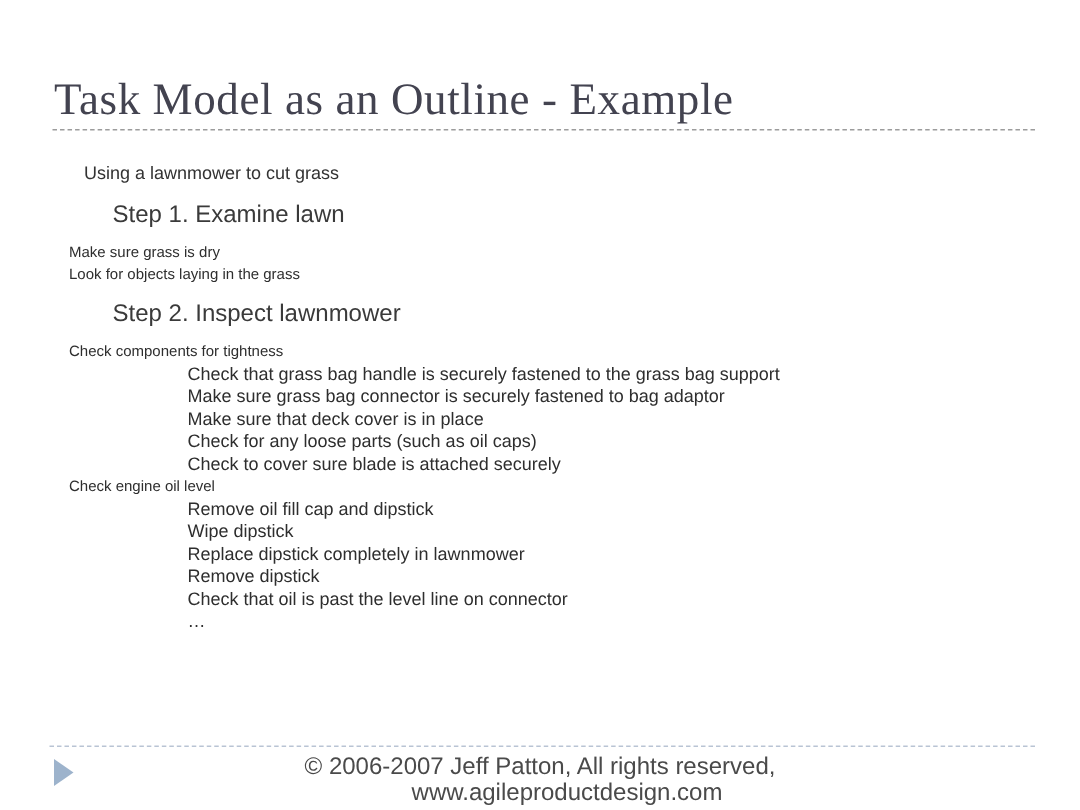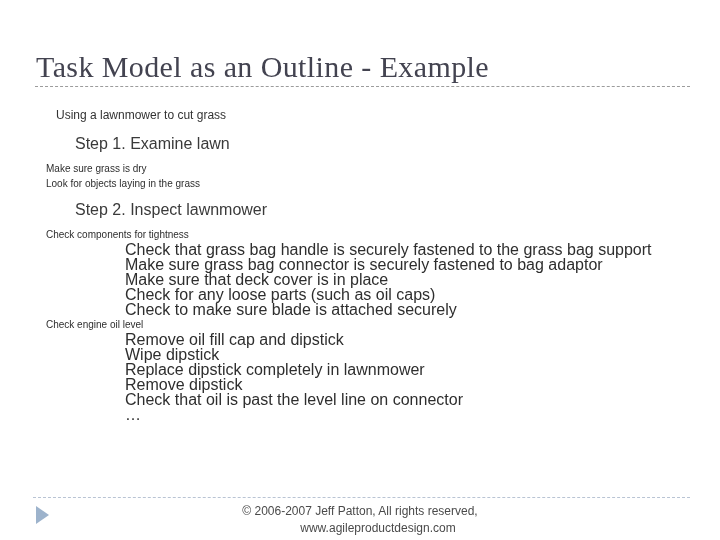--- a/index.html
+++ b/index.html
@@ -81,21 +81,21 @@
   .lvl3 {
     margin-left: 46px;
     font-size: 10px;
     line-height: 15px;
     color: #2e2e2e;
   }
 
   
   .lvl4 {
     margin-left: 125px;
-    font-size: 16px;
+    font-size: 12px;
     line-height: 15px;
     color: #2e2e2e;
   }
 
   .lvl2 + .lvl3 {
     margin-top: 3px;
   }
 
   .ellipsis-row {
     letter-spacing: 1px;
@@ -110,21 +110,21 @@
     height: 0;
     border-top: 1px dashed #b9c4d4;
   }
 
   .footer-text {
     position: absolute;
     left: 110px;
     top: 503px;
     width: 500px;
     text-align: center;
-    font-size: 12px;
+    font-size: 16px;
     line-height: 17px;
     color: #4a4a4a;
   }
   .footer-line {
     display: block;
     white-space: nowrap;
   }
   .footer-line.second {
     padding-left: 36px;
   }
@@ -153,21 +153,21 @@
       <div class="row lvl1">Using a lawnmower to cut grass</div>
       <div class="row lvl2">Step 1. Examine lawn</div>
       <div class="row lvl3">Make sure grass is dry</div>
       <div class="row lvl3">Look for objects laying in the grass</div>
       <div class="row lvl2">Step 2. Inspect lawnmower</div>
       <div class="row lvl3">Check components for tightness</div>
       <div class="row lvl4">Check that grass bag handle is securely fastened to the grass bag support</div>
       <div class="row lvl4">Make sure grass bag connector is securely fastened to bag adaptor</div>
       <div class="row lvl4">Make sure that deck cover is in place</div>
       <div class="row lvl4">Check for any loose parts (such as oil caps)</div>
-      <div class="row lvl4">Check to make sure blade is attached securely</div>
+      <div class="row lvl4">Check to cover sure blade is attached securely</div>
       <div class="row lvl3">Check engine oil level</div>
       <div class="row lvl4">Remove oil fill cap and dipstick</div>
       <div class="row lvl4">Wipe dipstick</div>
       <div class="row lvl4">Replace dipstick completely in lawnmower</div>
       <div class="row lvl4">Remove dipstick</div>
       <div class="row lvl4">Check that oil is past the level line on connector</div>
       <div class="row lvl4 ellipsis-row">…</div>
     </div>
 
   <div class="footer-rule"></div>

